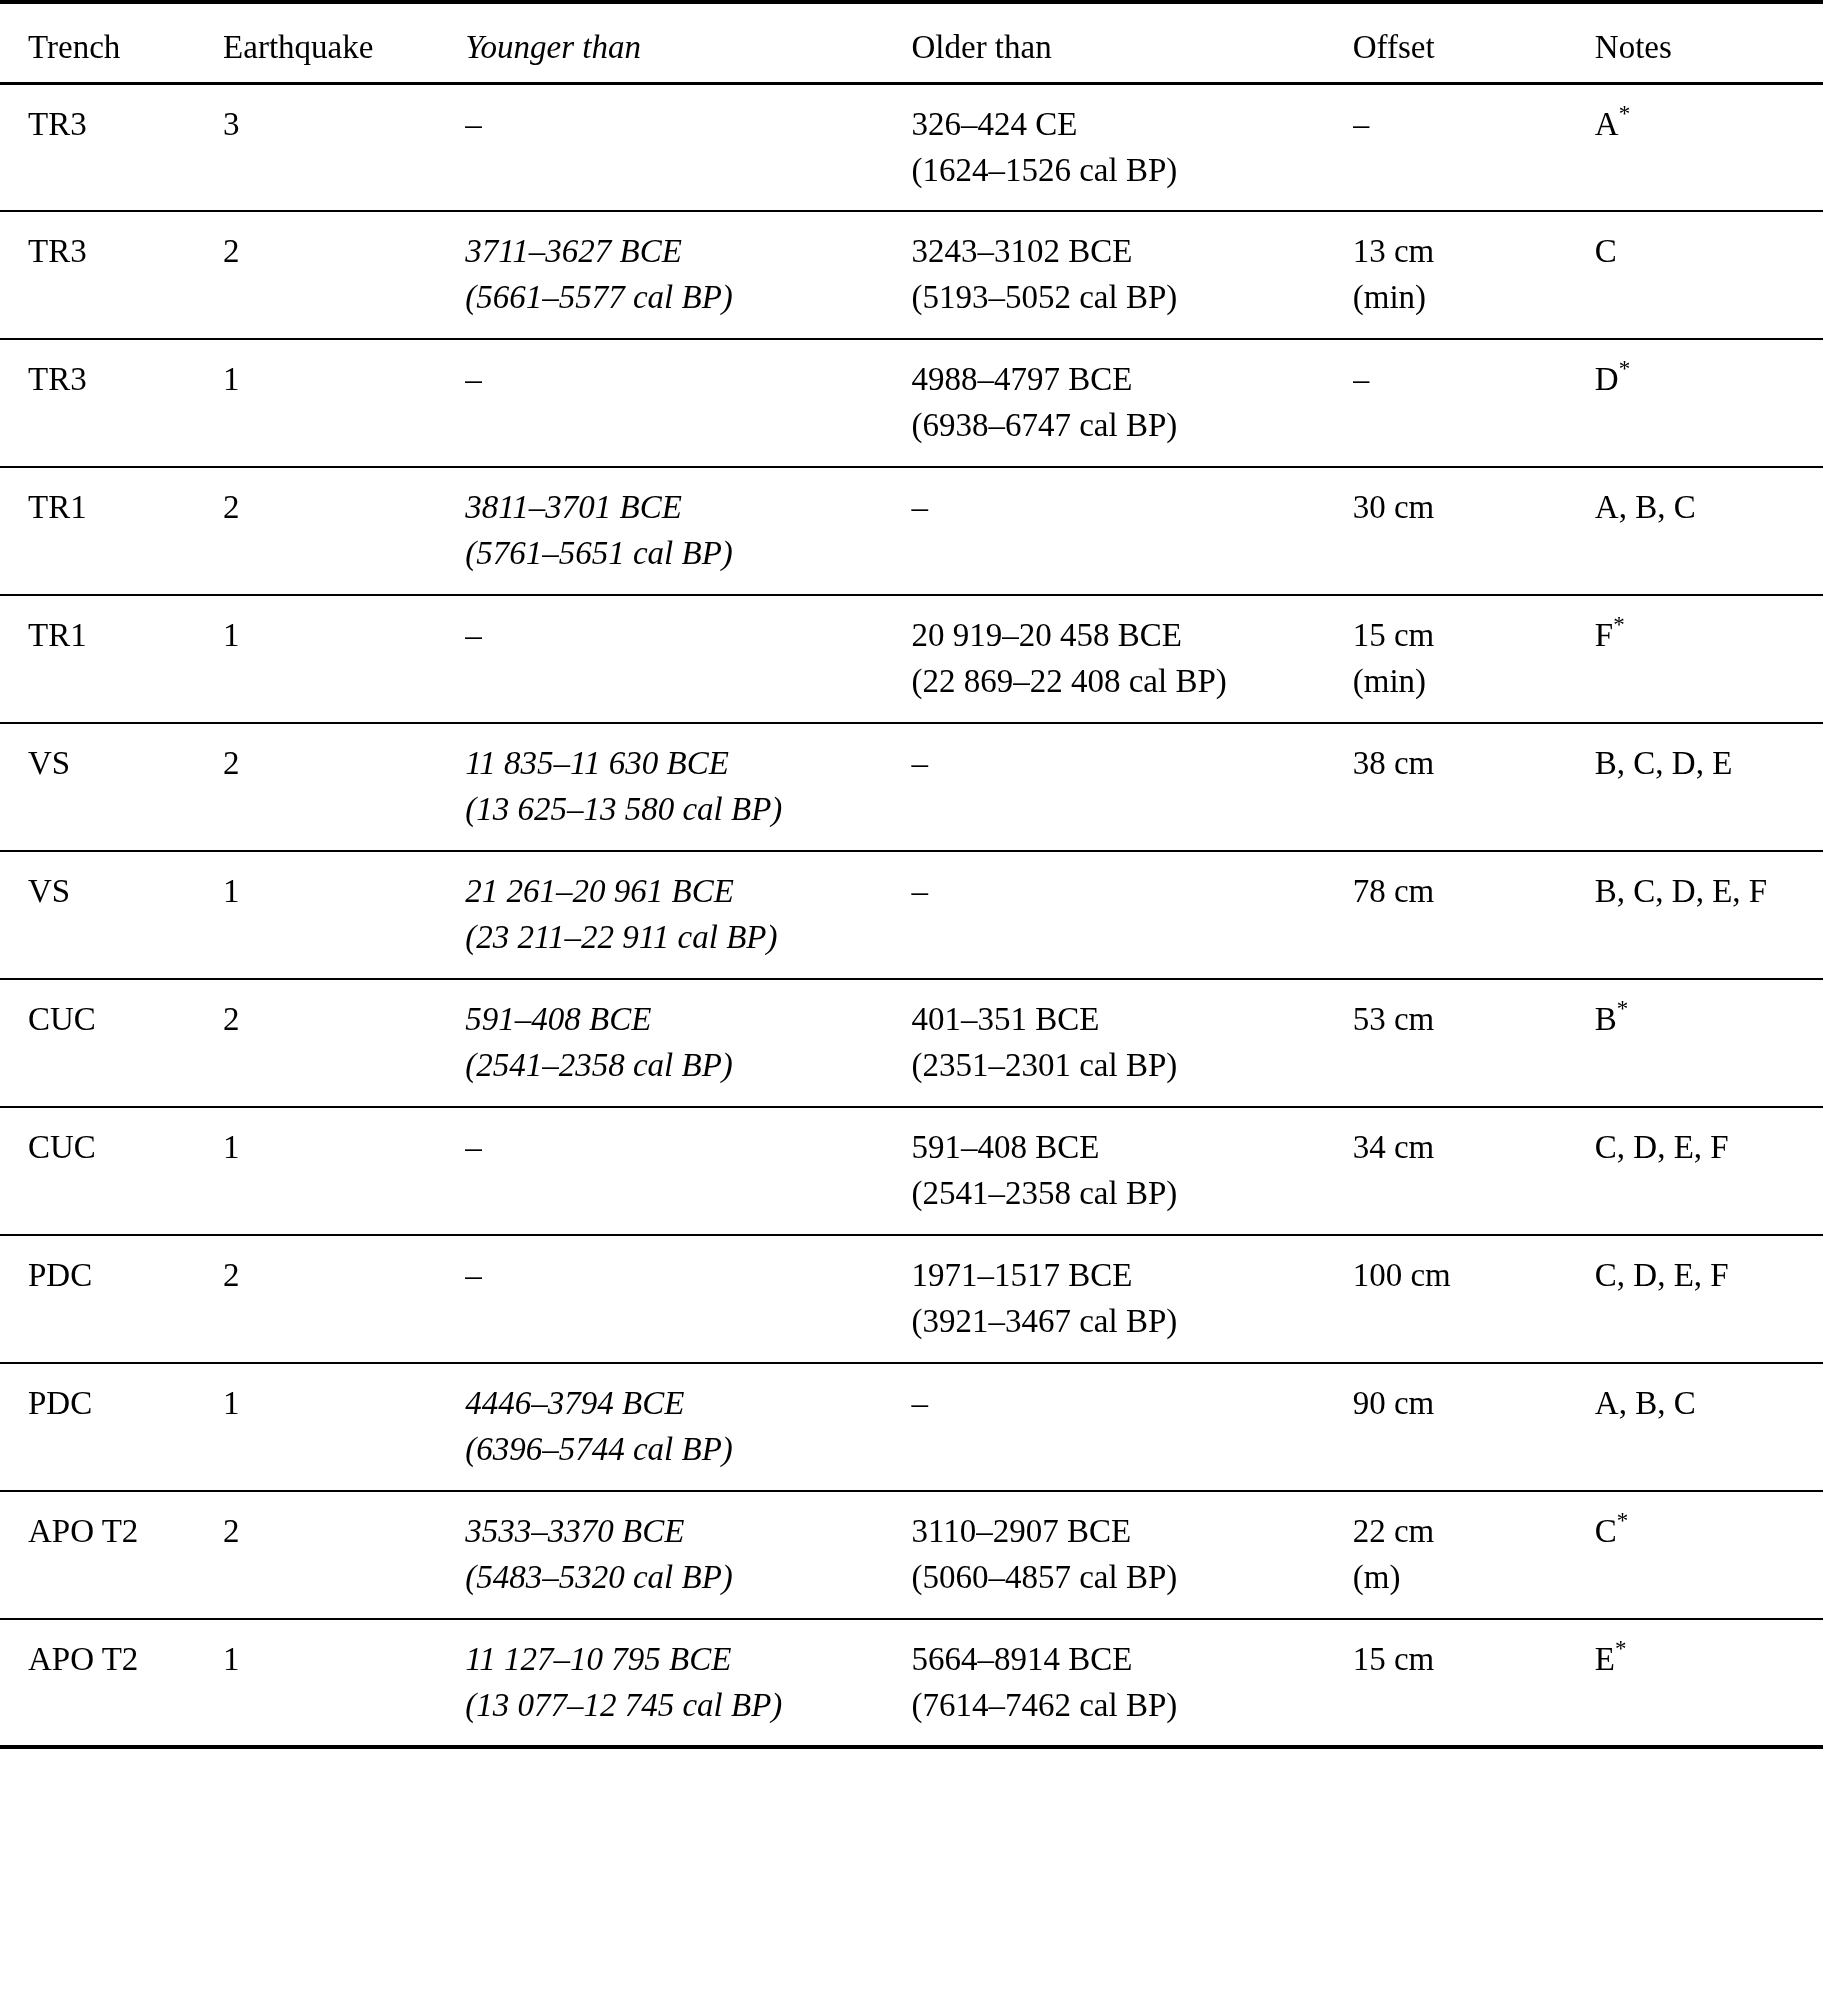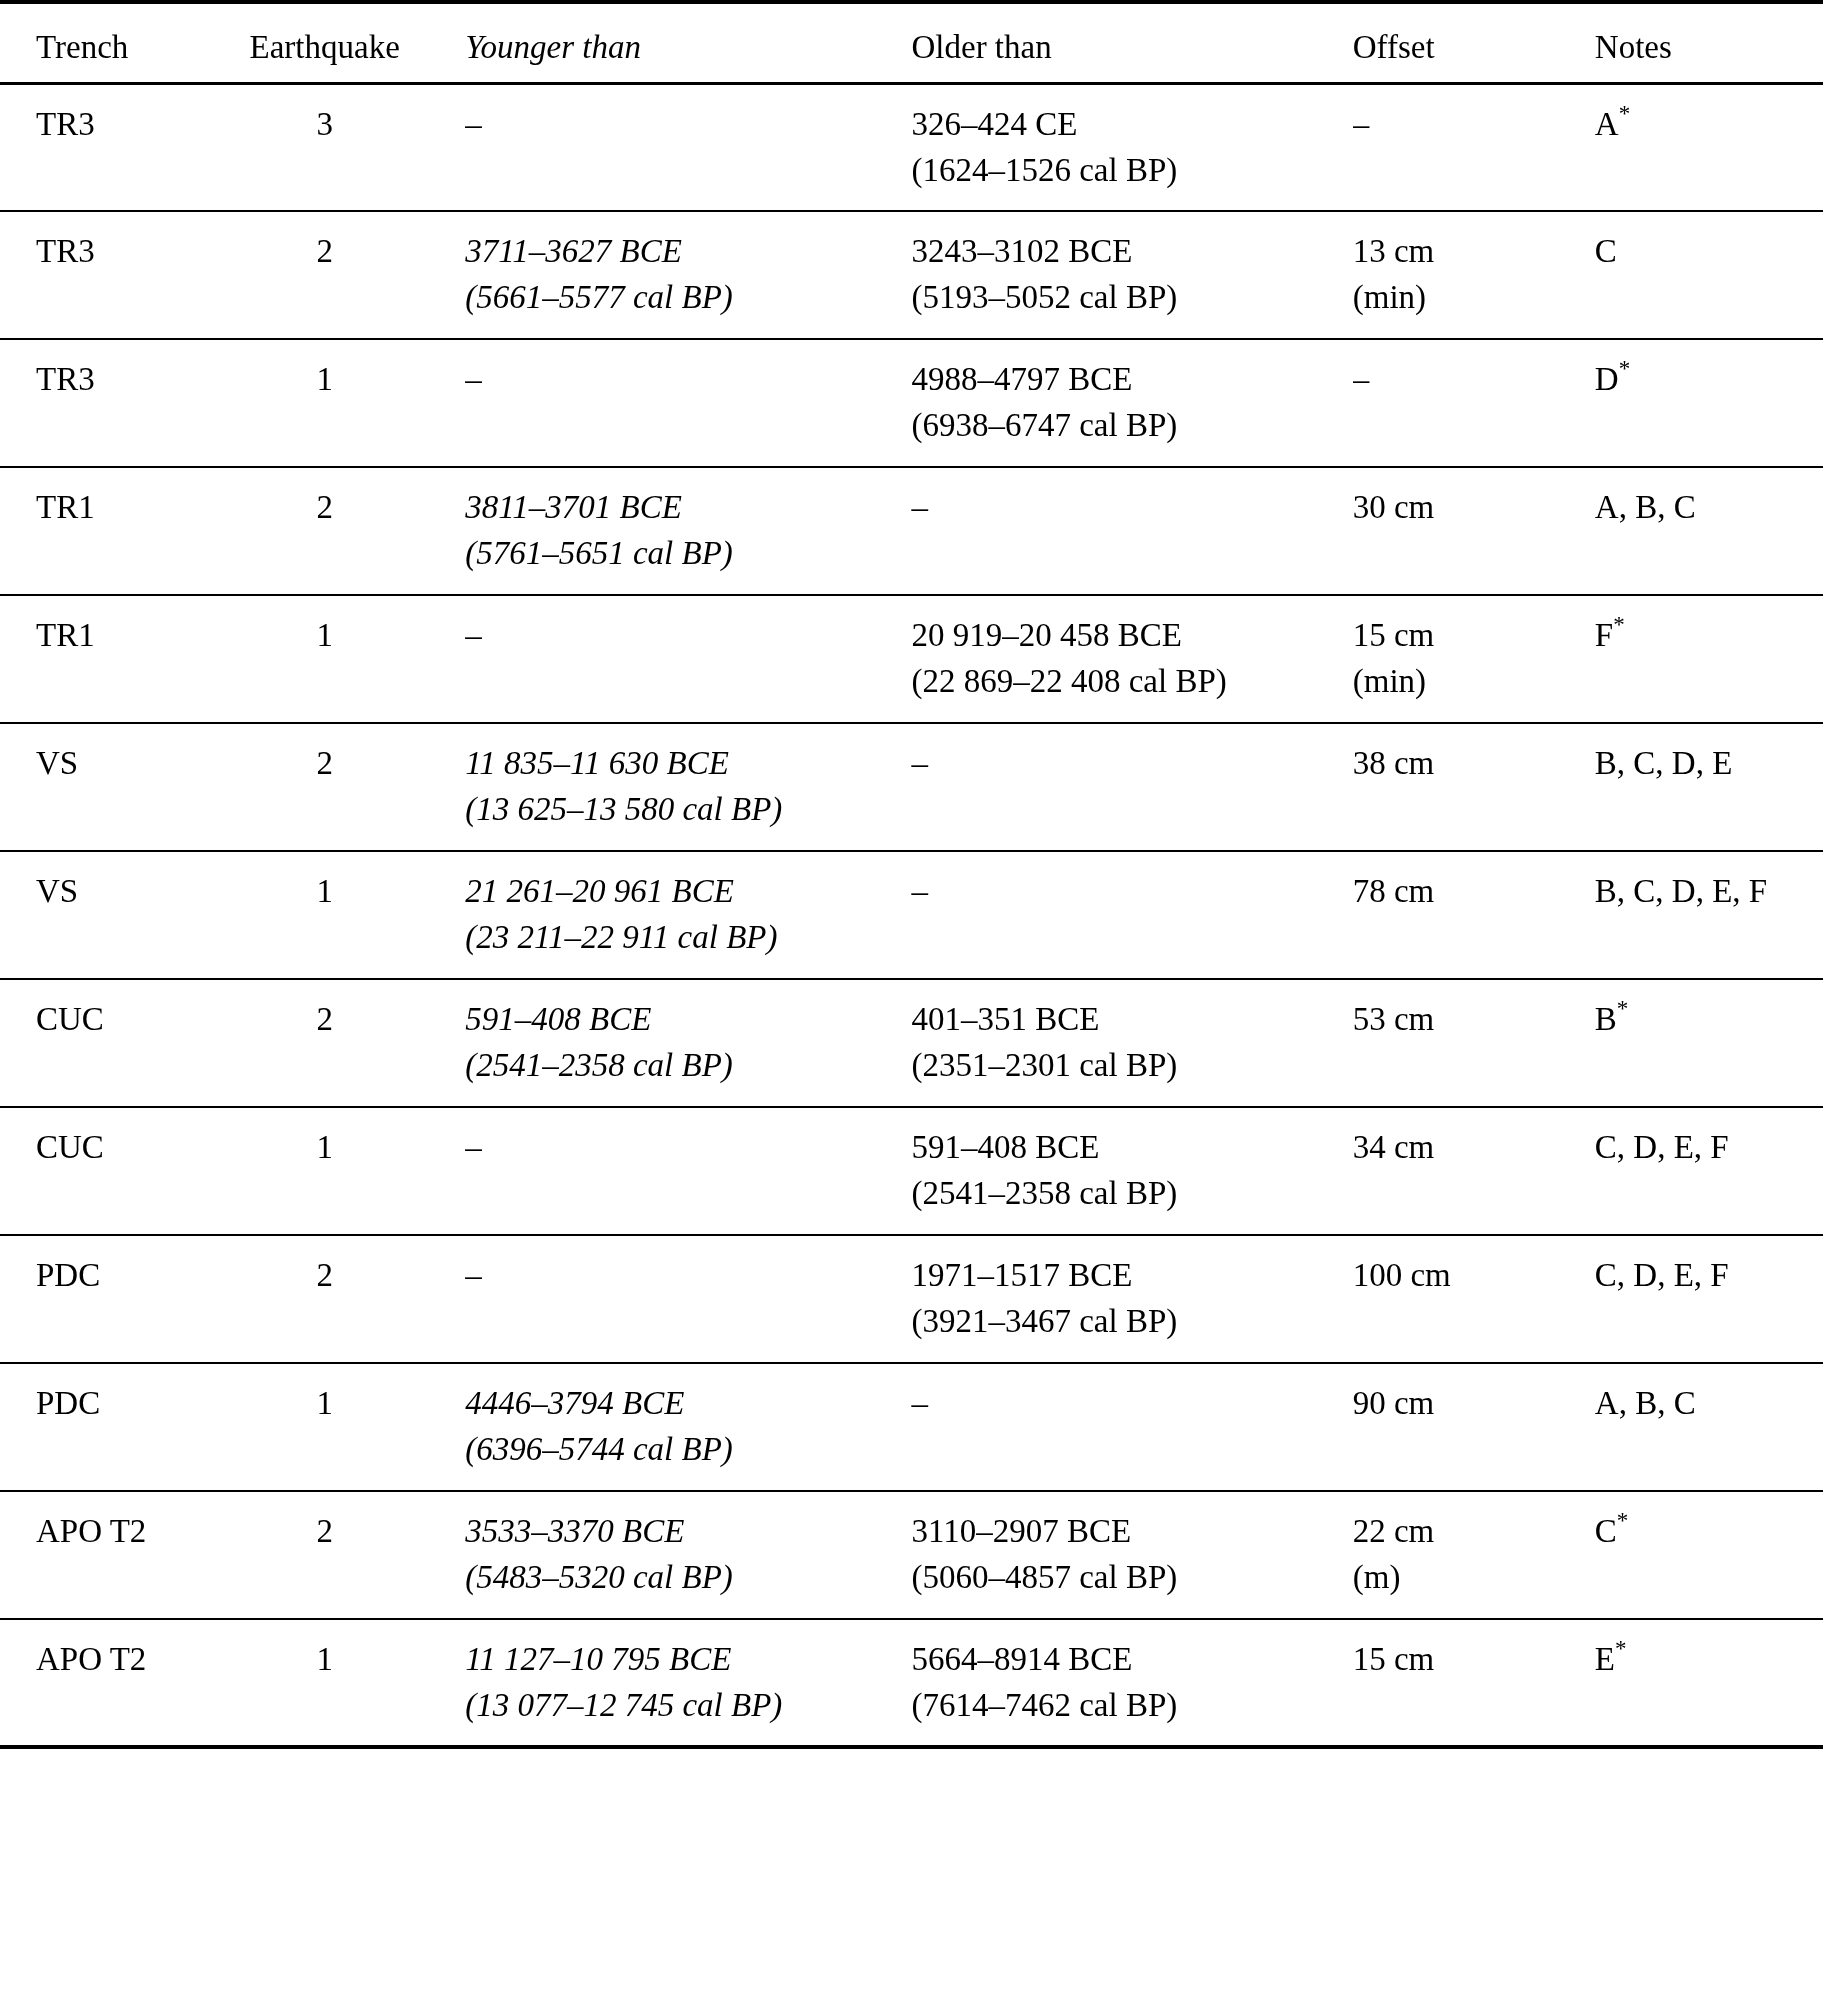--- a/index.html
+++ b/index.html
@@ -35,23 +35,23 @@
   }
   td {
     vertical-align: top;
     padding: 16px 0 0 0;
     height: 128px;
     line-height: 46px;
     border-bottom: 2.6px solid #000;
     overflow: hidden;
   }
   tbody tr:last-child td { border-bottom: none; }
-  .c1 { padding-left: 36px; margin-left: 28px; }
+  .c1 { padding-left: 28px; margin-left: 28px; }
   .c3 { padding-left: 39px; font-style: italic; }
-  th.c2, td.c2 { text-align: center; padding-left: 0; }
+  th.c2, td.c2 { padding-left: 0; }
   .ln { line-height: 46px; white-space: nowrap; }
   sup.star {
     font-size: 23px;
     line-height: 0;
     vertical-align: 14px;
   }
 </style>
 </head>
 <body>
 

